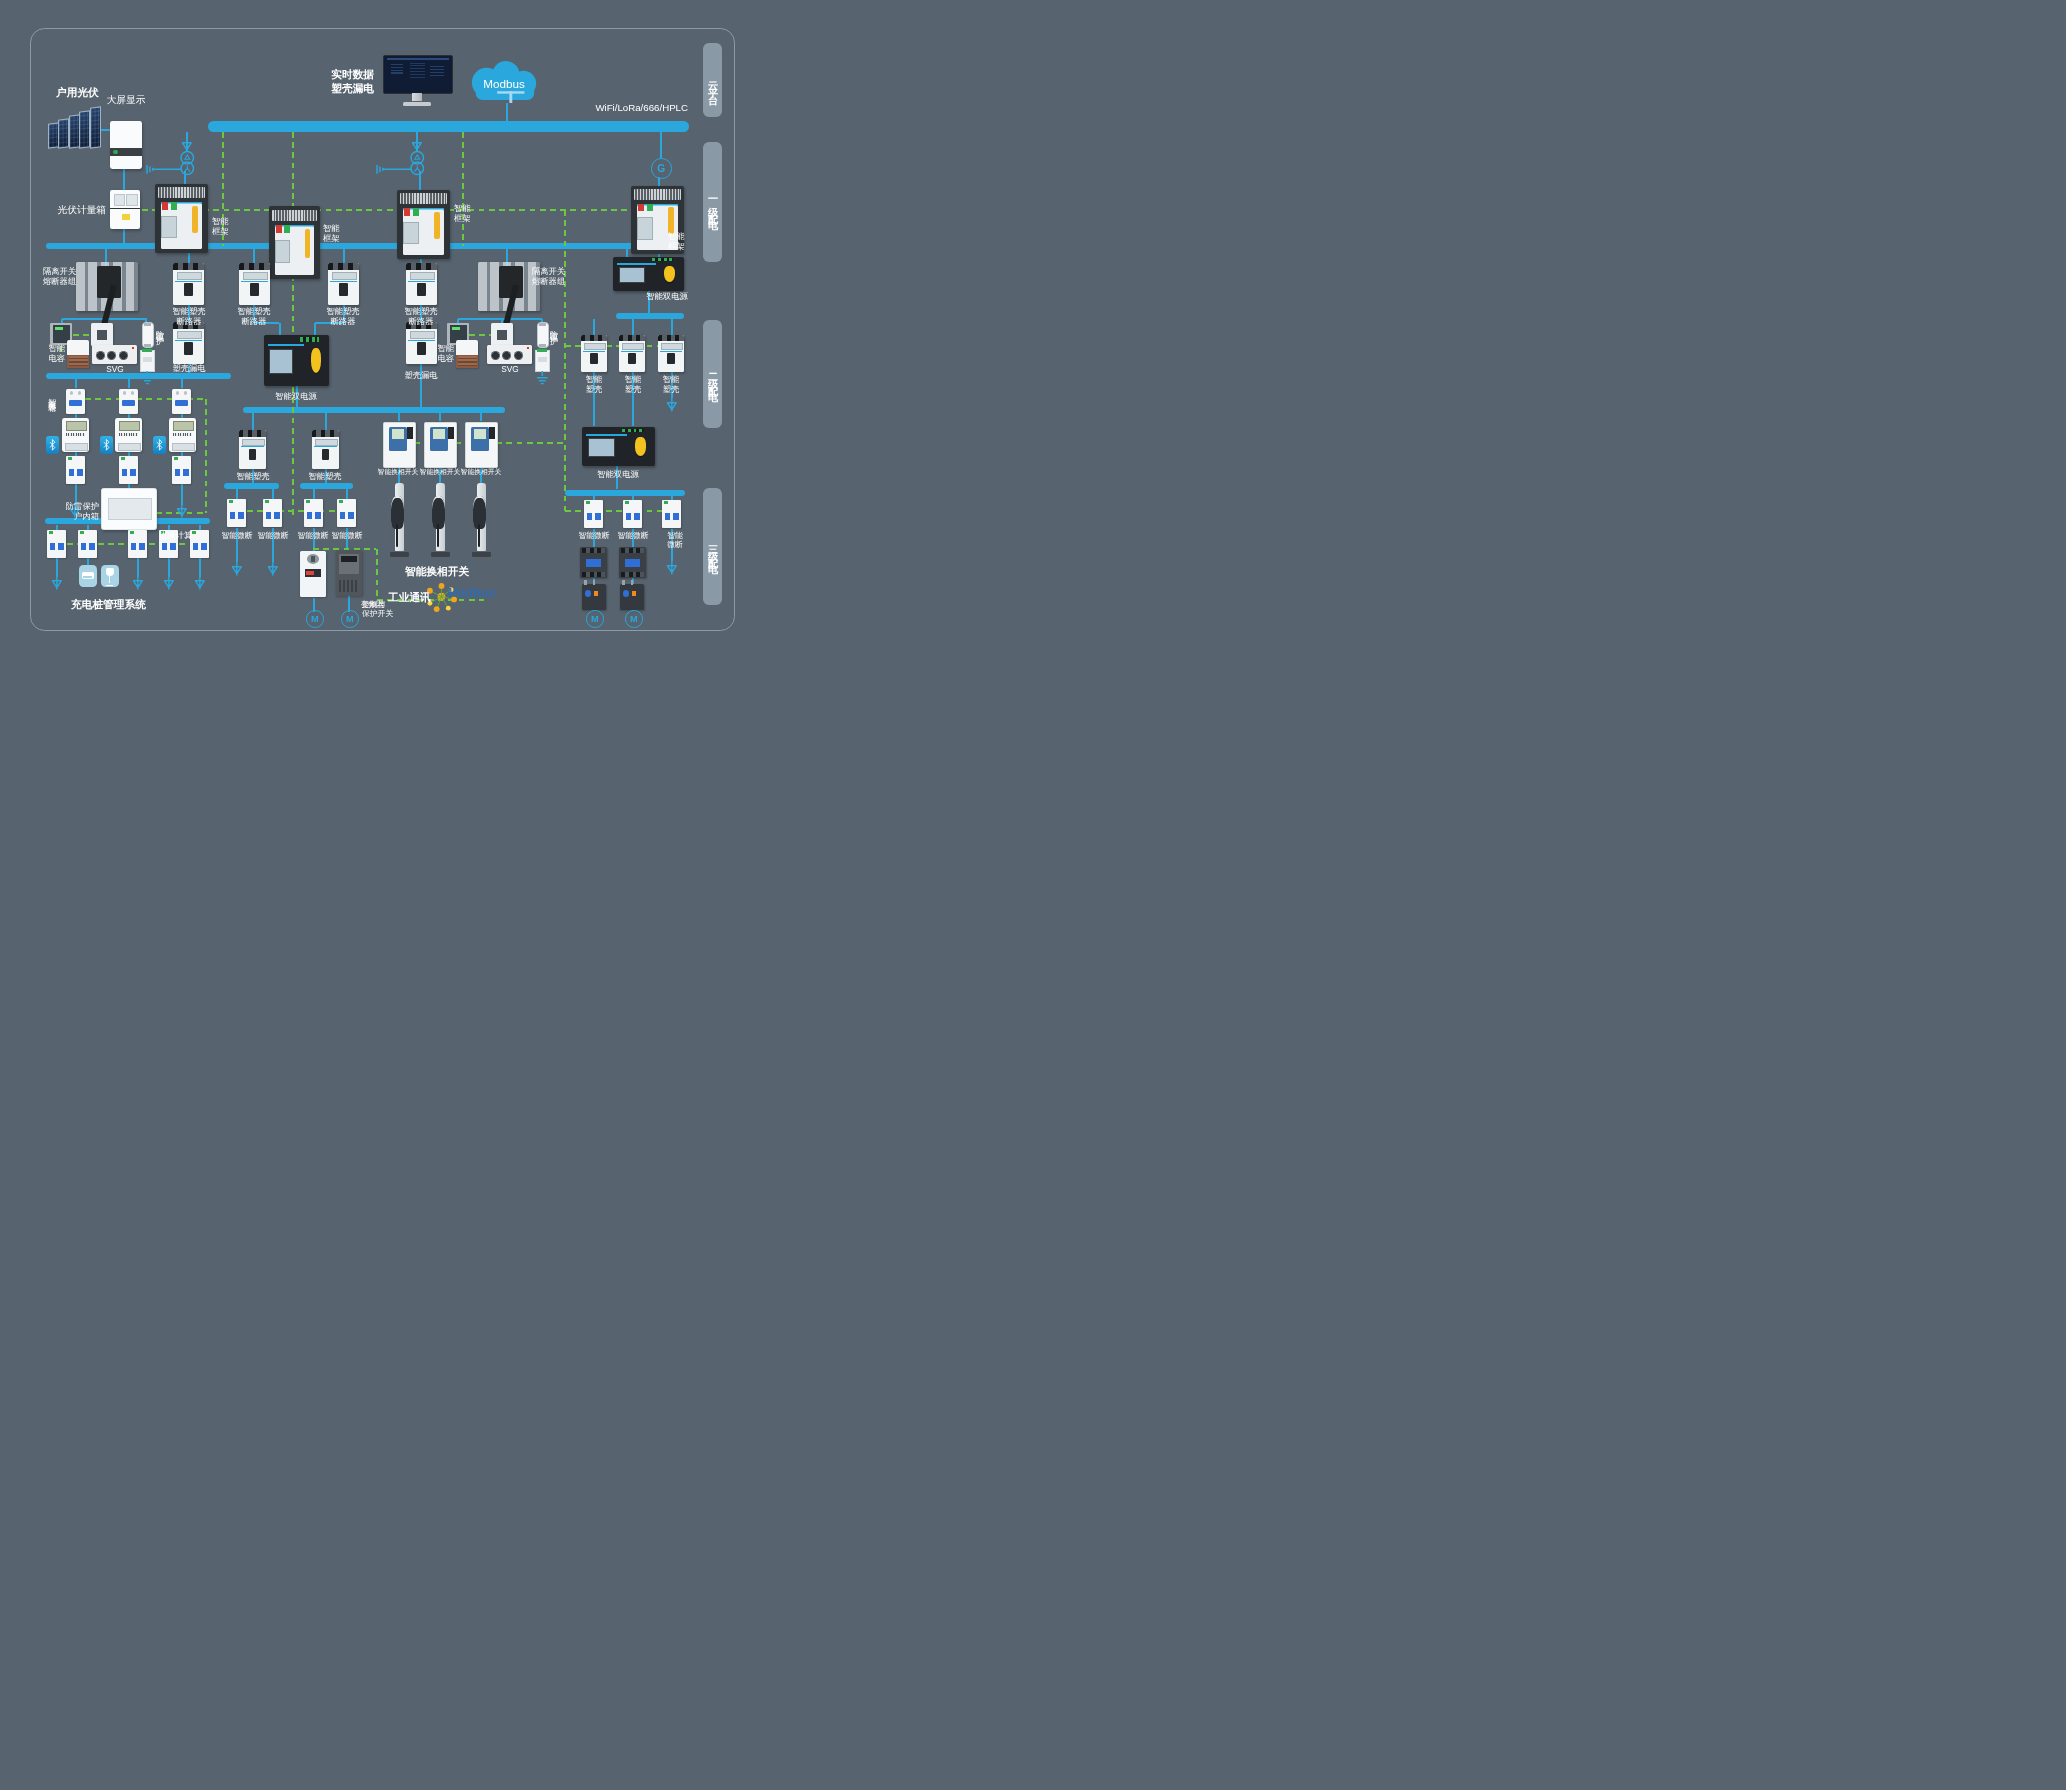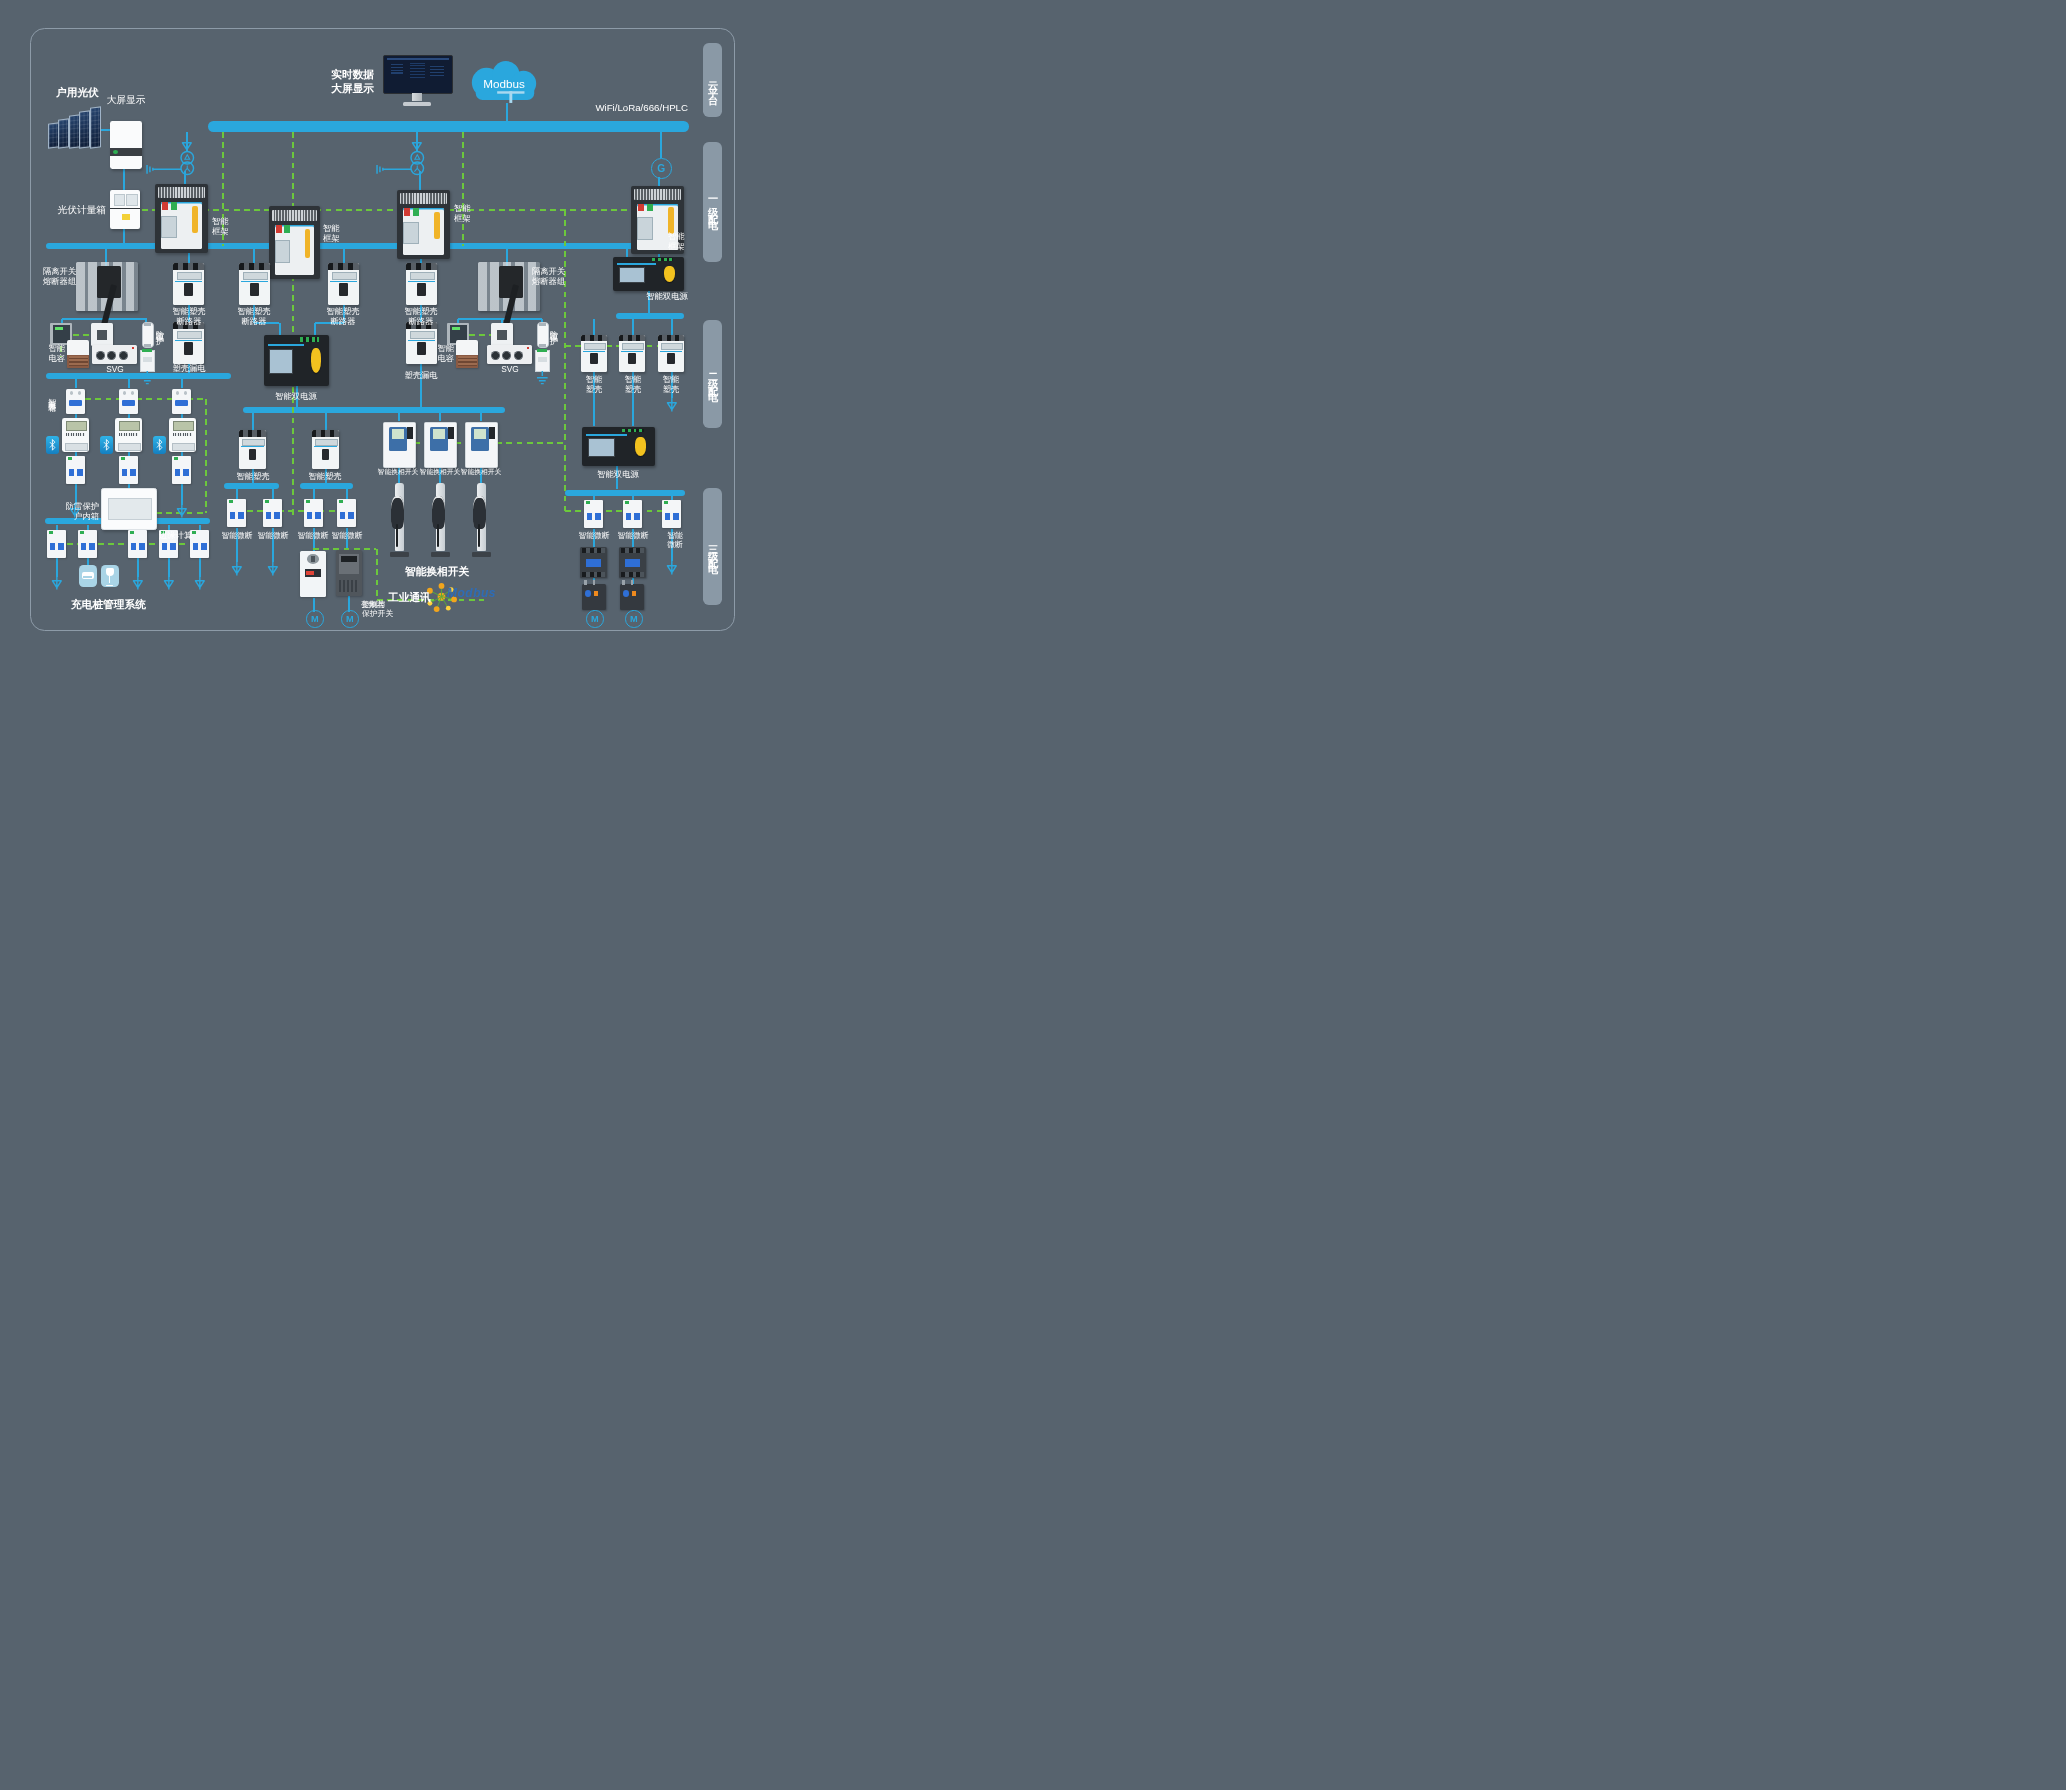--- a/index.html
+++ b/index.html
@@ -701,21 +701,21 @@
       <i class="d"></i>
       <i class="o"></i>
     </div>
     <div class="dev d-rel" style="left: 620px; top: 584px; width: 24px; height: 26px; position: absolute;">
       <i class="p"></i>
       <i class="p2"></i>
       <i class="d"></i>
       <i class="o"></i>
     </div>
     <div class="lab big r" style="left: 374px; top: 67px; position: absolute;">实时数据
-大屏显示</div>
+塑壳漏电</div>
     <div class="lab mid r" style="left: 688px; top: 102px; position: absolute;">WiFi/LoRa/666/HPLC</div>
     <div class="lab big" style="left: 56px; top: 85px; position: absolute;">户用光伏</div>
     <div class="lab mid c" style="left: 126px; top: 94px; position: absolute;">大屏显示</div>
     <div class="lab mid r" style="left: 106px; top: 204px; position: absolute;">光伏计量箱</div>
     <div class="lab " style="left: 43px; top: 267px; position: absolute;">隔离开关
 熔断器组</div>
     <div class="lab " style="left: 532px; top: 267px; position: absolute;">隔离开关
 熔断器组</div>
     <div class="lab v" style="left: 154px; top: 324px; position: absolute;">防雷保护</div>
     <div class="lab v" style="left: 548px; top: 324px; position: absolute;">防雷保护</div>

